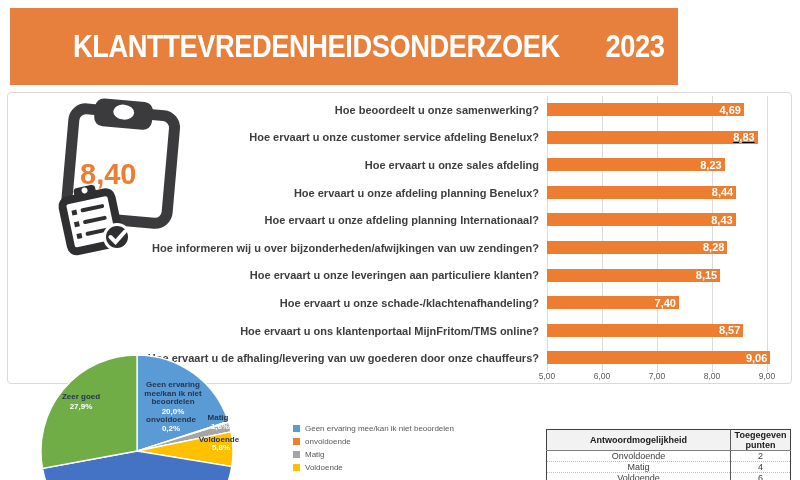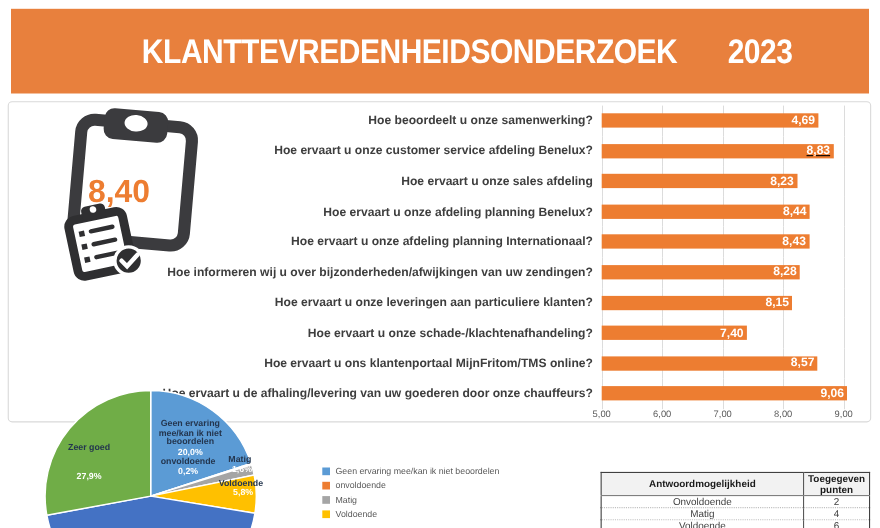--- a/index.html
+++ b/index.html
@@ -1,20 +1,20 @@
 <!DOCTYPE html>
 <html><head>
 <meta charset="utf-8">
 <style>
   * { margin:0; padding:0; box-sizing:border-box; }
   html,body { width:800px; height:480px; background:#fff; overflow:hidden;
               font-family:"Liberation Sans", sans-serif; position:relative; }
 
   
-  .banner { position:absolute; left:10px; top:8px; width:780px; height:77px;
+  .banner { position:absolute; left:10px; top:8px; width:668px; height:77px;
             background:#E8803D; display:flex; align-items:center; justify-content:center; }
   .banner-inner { display:flex; align-items:center; gap:52px; transform:scaleX(0.88) translateX(28px); }
   .banner-title, .banner-year { color:#fff; font-weight:bold; font-size:31px; letter-spacing:-0.5px; white-space:nowrap; }
 
   
   .chart-panel { position:absolute; left:7px; top:92px; width:785px; height:292px;
                  background:#fff; border:1px solid #D9D9D9; border-radius:4px; }
 
   
   .bar-chart { position:absolute; left:10px; top:96px; width:781px; }
@@ -187,22 +187,22 @@
   <svg id="pie-svg" width="194" height="194" viewBox="0 0 194 194">
       <path d="M 97 97 L 97.00 1.00 A 96 96 0 0 1 188.30 67.33 Z" fill="#5B9BD5" stroke="#fff" stroke-width="1.3"></path>
       <path d="M 97 97 L 188.30 67.33 A 96 96 0 0 1 188.67 68.48 Z" fill="#ED7D31" stroke="#fff" stroke-width="1.3"></path>
       <path d="M 97 97 L 188.67 68.48 A 96 96 0 0 1 191.07 77.83 Z" fill="#A5A5A5" stroke="#fff" stroke-width="1.3"></path>
       <path d="M 97 97 L 191.07 77.83 A 96 96 0 0 1 191.72 112.61 Z" fill="#FFC000" stroke="#fff" stroke-width="1.3"></path>
       <path d="M 97 97 L 191.72 112.61 A 96 96 0 0 1 2.59 114.40 Z" fill="#4472C4" stroke="#fff" stroke-width="1.3"></path>
       <path d="M 97 97 L 2.59 114.40 A 96 96 0 0 1 97.00 1.00 Z" fill="#70AD47" stroke="#fff" stroke-width="1.3"></path>
     </svg>
 </div>
 
-<div class="pie-name" style="left:45px;  top:403px; width:72px;">Zeer goed</div>
-<div class="pie-pct" style="left:45px;  top:403px; width:72px;margin-top:26px;">27,9%</div>
+<div class="pie-name" style="left:45px;  top:393px; width:72px;">Zeer goed</div>
+<div class="pie-pct" style="left:45px;  top:403px; width:72px;">27,9%</div>
 <div class="pie-name" style="left:141px; top:381px; width:64px;">Geen ervaring mee/kan ik niet beoordelen</div>
 <div class="pie-pct" style="left:141px; top:408px; width:64px;">20,0%</div>
 <div class="pie-name" style="left:139px; top:416px; width:64px;">onvoldoende</div>
 <div class="pie-pct" style="left:139px; top:425px; width:64px;">0,2%</div>
 <div class="pie-name" style="left:196px; top:414px; width:44px;">Matig</div>
 <div class="pie-pct" style="left:198px; top:423px; width:44px;">1,6%</div>
 <div class="pie-name" style="left:196px; top:436px; width:46px;">Voldoende</div>
 <div class="pie-pct" style="left:199px; top:444px; width:44px;">5,8%</div>
 
 <div class="legend" id="pie-legend">

